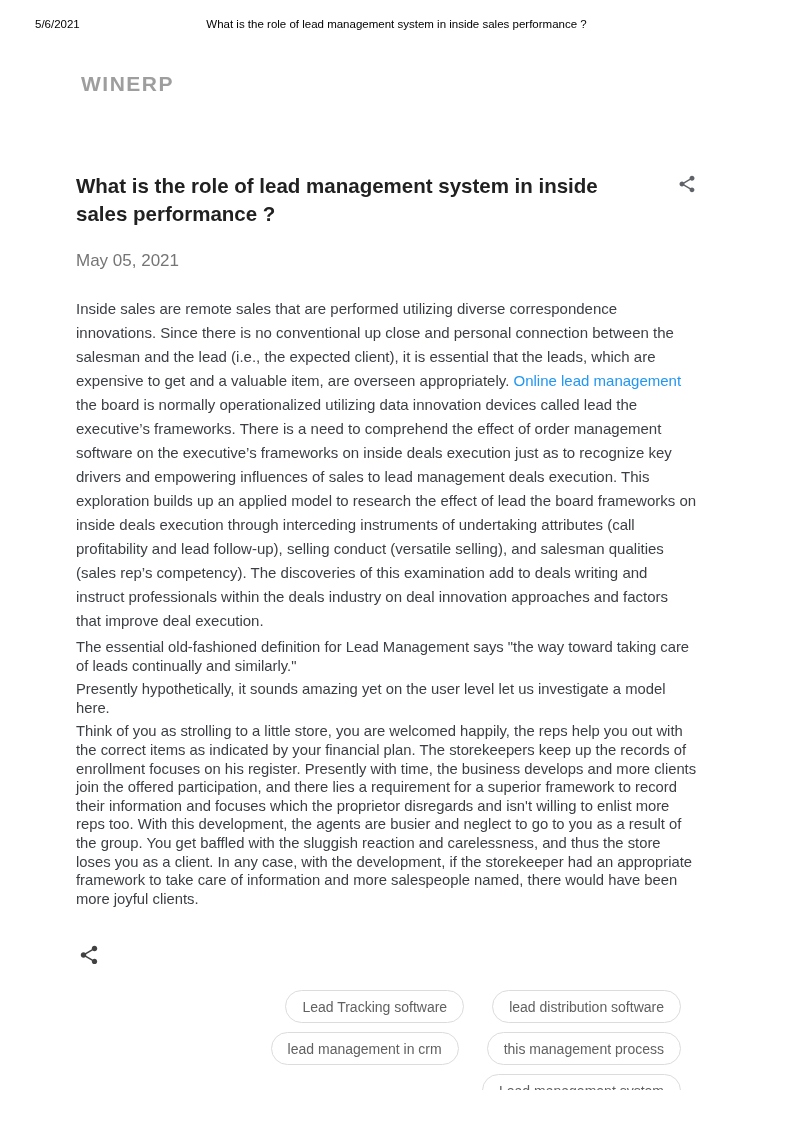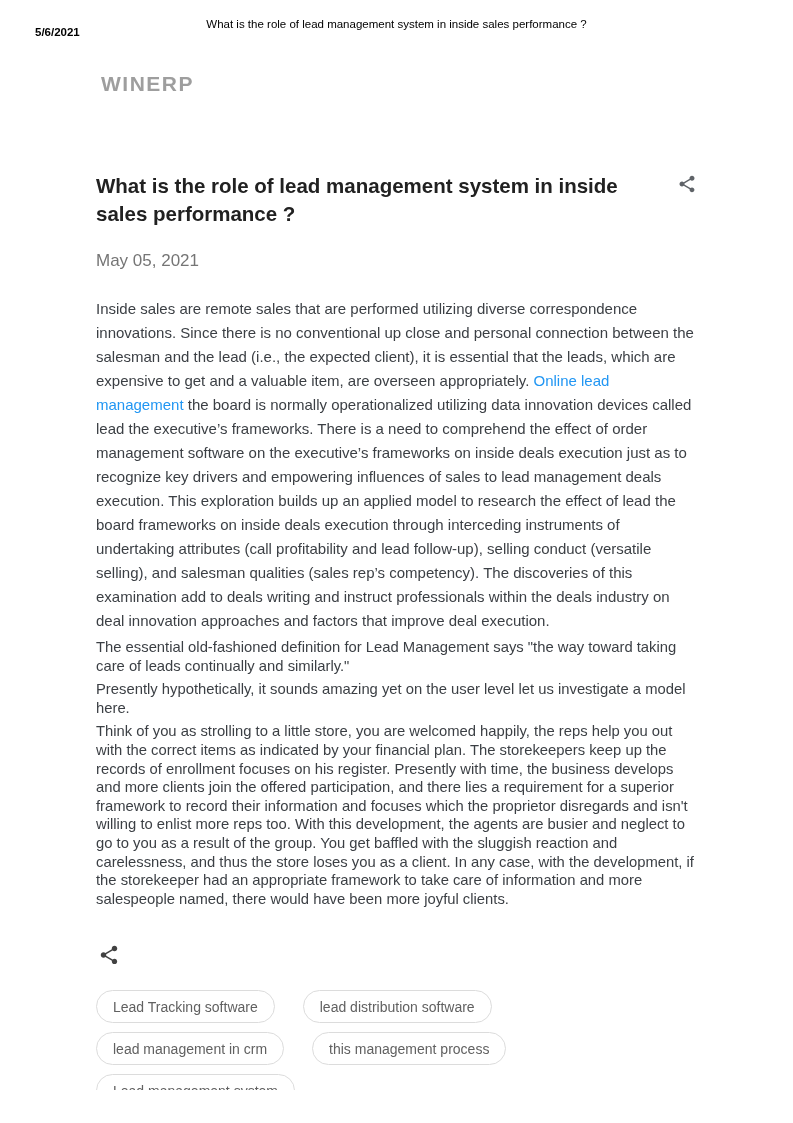--- a/index.html
+++ b/index.html
@@ -10,27 +10,27 @@
     position: relative;
     width: 793px;
     height: 1123px;
     margin: 0 auto;
     background: #ffffff;
     overflow: hidden;
   }
 
   
   .print-header { position: absolute; top: 18px; left: 0; right: 0; height: 16px; font-size: 11.5px; color: #000; }
-  .print-header .ph-date { position: absolute; left: 35px; top: 8px; font-weight: bold; }
+  .print-header .ph-date { position: absolute; left: 35px; top: 0; }
   .print-header .ph-title { position: absolute; left: 0; right: 0; top: 0; text-align: center; }
   .print-footer { position: absolute; bottom: 14px; left: 35px; right: 38px; font-size: 11.5px; color: #000; display: flex; justify-content: space-between; }
 
   
   .content-clip { position: absolute; top: 0; left: 0; width: 793px; height: 1090px; overflow: hidden; }
-  .inner { padding: 72px 96px 0 96px; }
+  .inner { padding: 72px 96px 0 76px; }
 
   .site-logo {
     font-size: 21px;
     font-weight: 700;
     letter-spacing: 1.5px;
     color: #9e9e9e;
     margin-left: 5px;
     cursor: pointer;
   }
 
@@ -49,21 +49,21 @@
   .post-date { margin-top: 24px; font-size: 17px; color: #757575; }
 
   .para { color: #3b3f44; }
   .para a.inline-link { color: #2196f3; text-decoration: none; cursor: pointer; }
   .para.lead { margin-top: 26px; font-size: 15px; line-height: 24px; }
   .para.tight { margin-top: 5px; font-size: 14.8px; line-height: 18.6px; }
 
   .share-bottom { margin-top: 36px; margin-left: 2px; cursor: pointer; display: inline-block; }
   .share-bottom svg { width: 22px; height: 22px; fill: #424242; }
 
-  .labels { margin-top: 20px; display: flex; flex-wrap: wrap; gap: 9px 28px; width: 605px; }
+  .labels { margin-top: 20px; display: flex; flex-wrap: wrap; gap: 9px 28px; width: 605px; justify-content: flex-end; }
   .label-pill {
     display: inline-flex;
     align-items: center;
     height: 33px;
     padding: 0 16px;
     border: 1px solid #dcdcdc;
     border-radius: 17px;
     font-size: 14px;
     color: #616161;
     white-space: nowrap;

